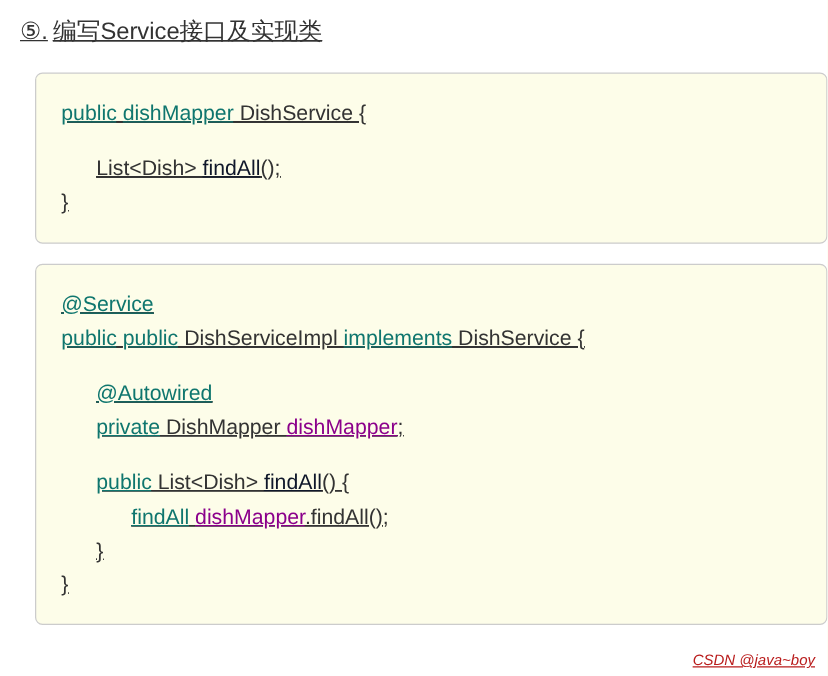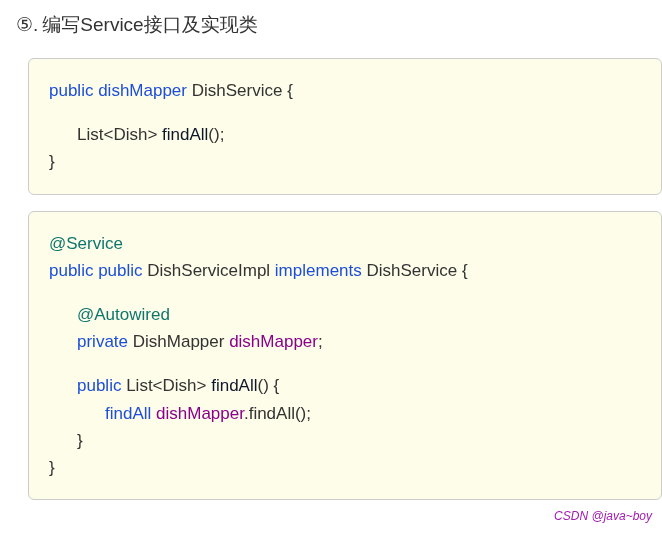--- a/index.html
+++ b/index.html
@@ -1,15 +1,15 @@
 <!DOCTYPE html>
 <html><head>
   <meta charset="utf-8">
   <style>
-    * { margin: 0; padding: 0; box-sizing: border-box; }
+    * { margin: 0; padding: 0; box-sizing: border-box; text-decoration: underline; }
     body {
       width: 662px;
       height: 541px;
       background: #ffffff;
       font-family: -apple-system, BlinkMacSystemFont, "Segoe UI", Arial, sans-serif;
       font-size: 18px;
       color: #333;
       position: relative;
     }
     .heading {
@@ -30,31 +30,31 @@
       font-family: Arial, sans-serif;
       font-size: 17px;
       line-height: 1.6;
     }
     .code-line {
       white-space: pre;
     }
     .indent1 { padding-left: 28px; }
     .indent2 { padding-left: 56px; }
     .blank-line { height: 1em; }
-    .kw-blue { color: #1d4ed8; }
+    .kw-blue { color: #0f766e; }
     .kw-teal { color: #0f172a; }
     .kw-olive { color: #0f766e; }
     .kw-purple { color: #8b008b; }
     .txt { color: #333; text-align: right; }
     .watermark {
       position: absolute;
-      bottom: 18px;
+      bottom: 6px;
       right: 10px;
       font-size: 12px;
-      color: #a21caf;
+      color: #b91c1c;
       font-style: italic;
     }
   </style>
 </head>
 <body>
 
 <div class="heading">
   <span class="circled-num">⑤.</span><span>编写Service接口及实现类</span>
 </div>
 

